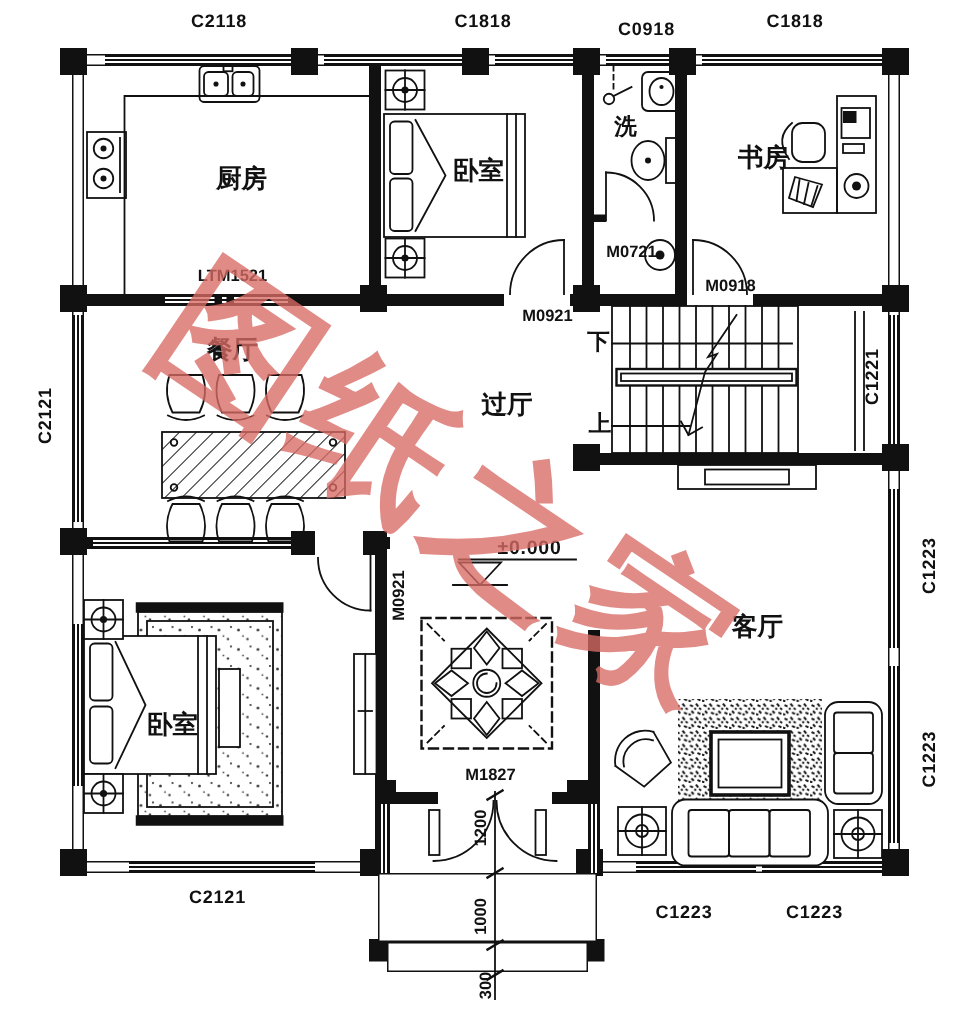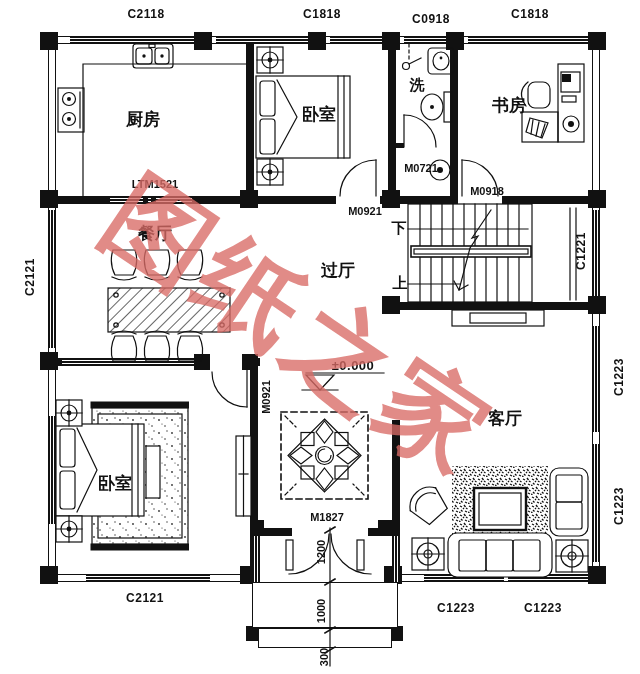--- a/index.html
+++ b/index.html
@@ -374,21 +374,21 @@
   <span class="lbl" style="left:456px;top:608px">C1223</span>
   <span class="lbl" style="left:543px;top:608px">C1223</span>
 
   <span class="lbl sm" style="left:155px;top:184px">LTM1521</span>
   <span class="lbl sm" style="left:365px;top:211px">M0921</span>
   <span class="lbl sm" style="left:421px;top:168px">M0721</span>
   <span class="lbl sm" style="left:487px;top:191px">M0918</span>
   <span class="lbl sm v" style="left:266px;top:397px">M0921</span>
   <span class="lbl sm" style="left:327px;top:517px">M1827</span>
 
-  <span class="rlbl" style="left:143px;top:119px">厨房</span>
+  <span class="rlbl" style="left:161px;top:119px">厨房</span>
   <span class="rlbl" style="left:319px;top:114px">卧室</span>
   <span class="rlbl" style="left:417px;top:85px;font-size:15px">洗</span>
   <span class="rlbl" style="left:509px;top:105px">书房</span>
   <span class="rlbl" style="left:155px;top:233px">餐厅</span>
   <span class="rlbl" style="left:338px;top:270px">过厅</span>
   <span class="rlbl" style="left:505px;top:418px">客厅</span>
   <span class="rlbl" style="left:115px;top:483px">卧室</span>
 
   <span class="rlbl" style="left:399px;top:228px;font-size:15px">下</span>
   <span class="rlbl" style="left:400px;top:283px;font-size:15px">上</span>

